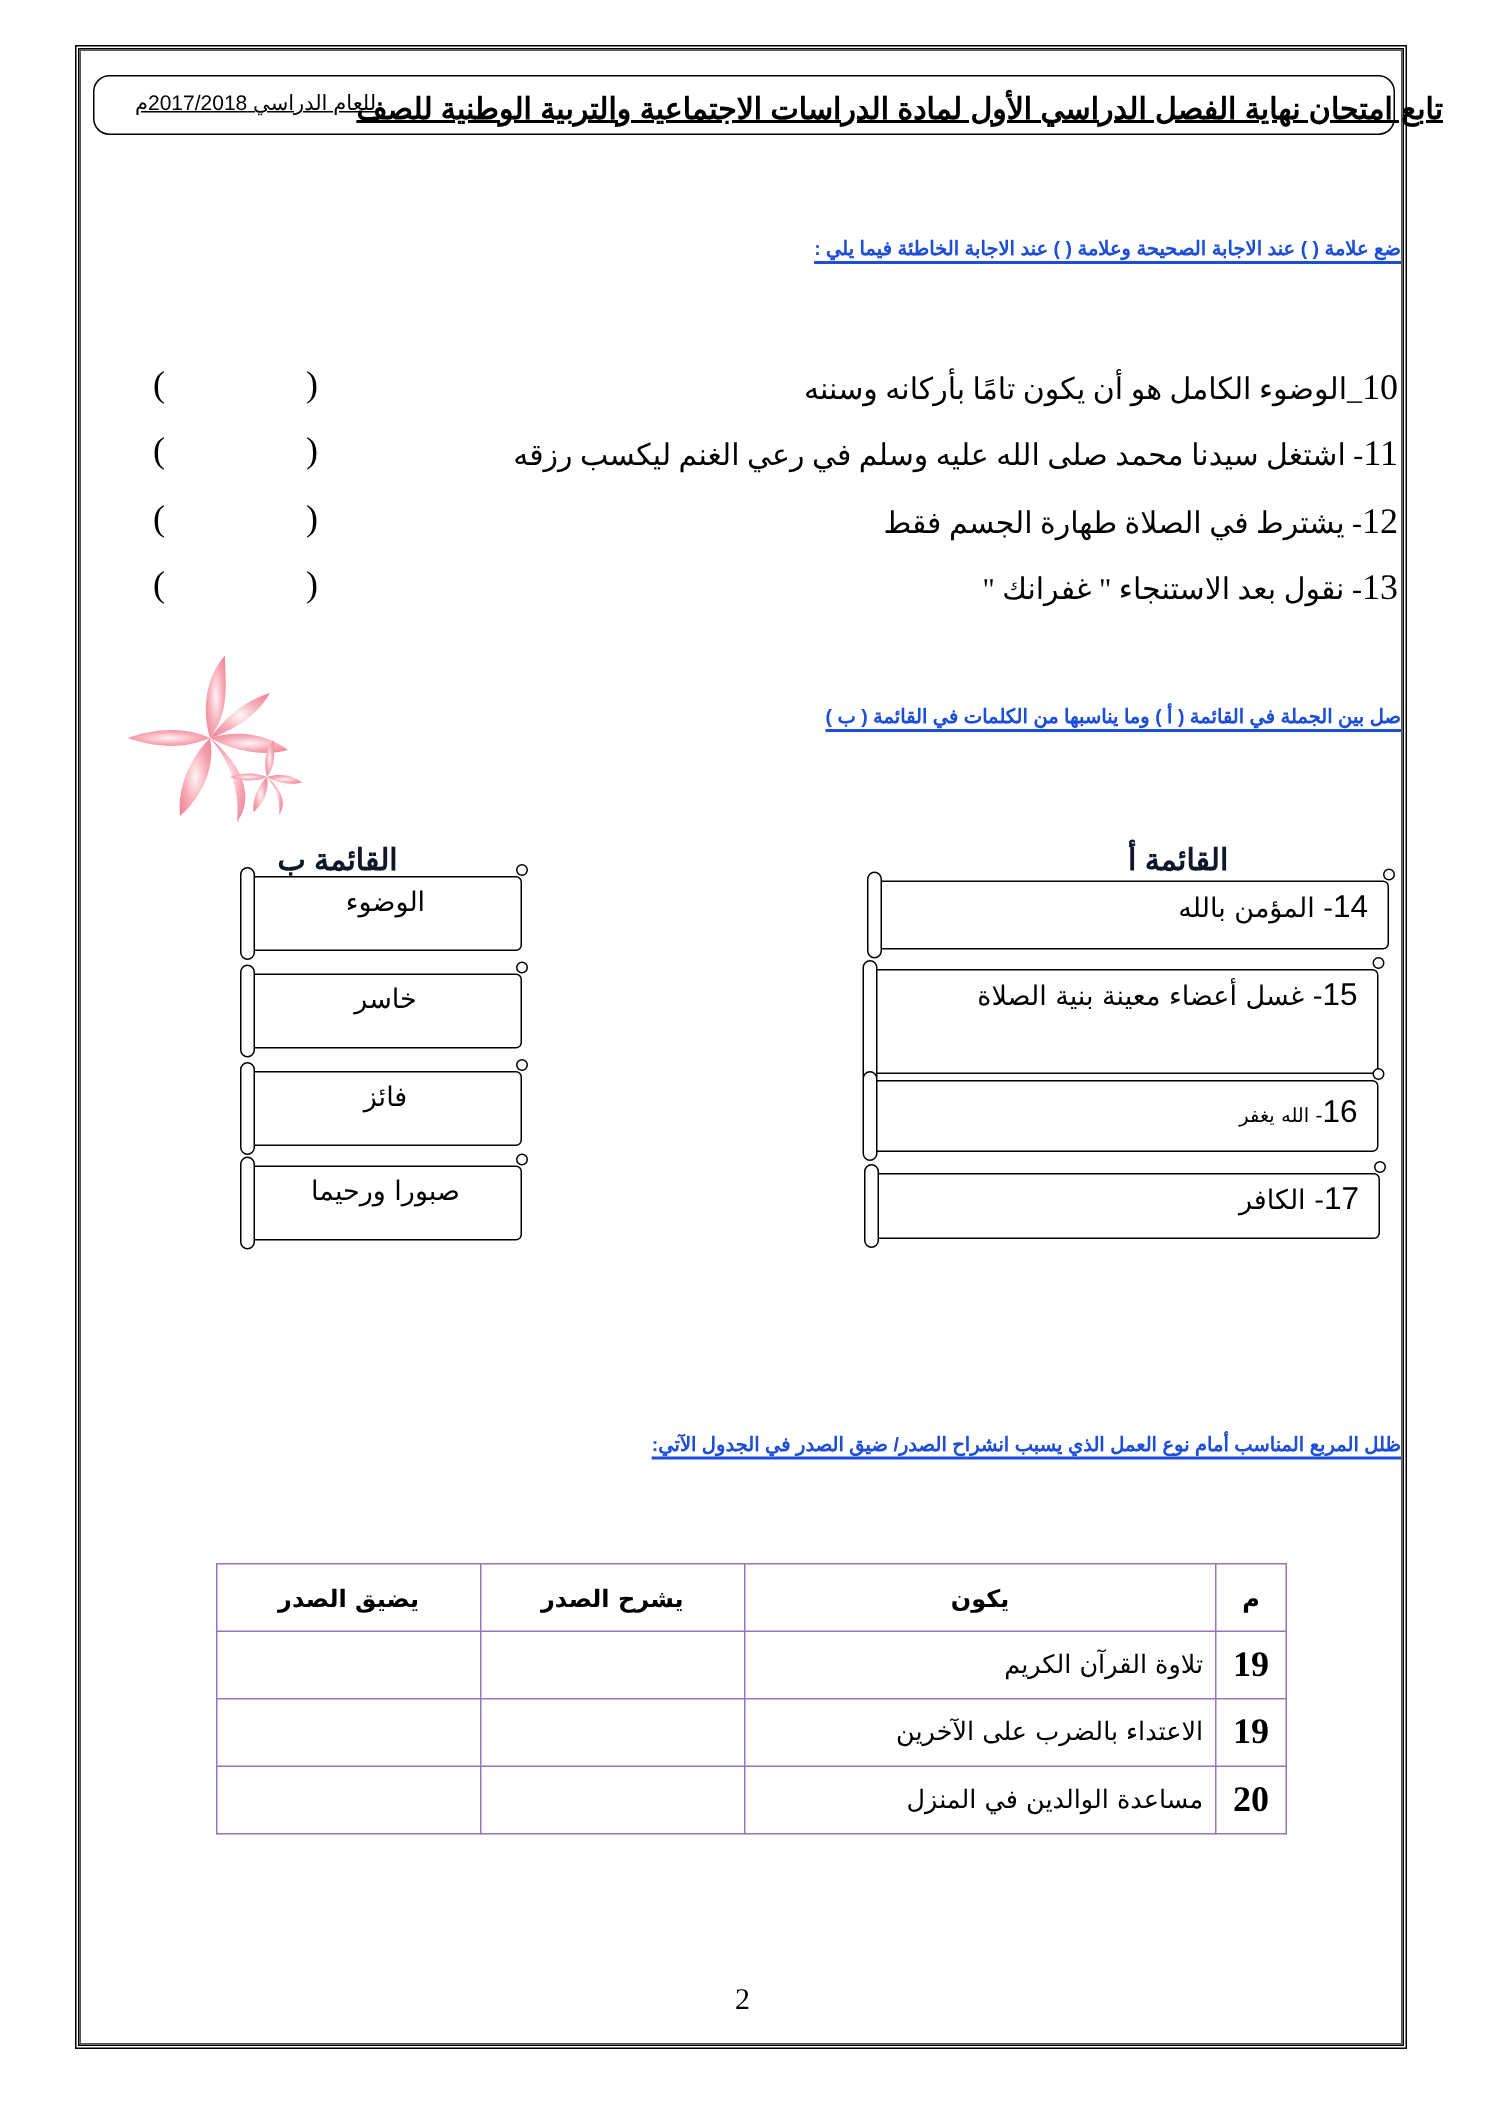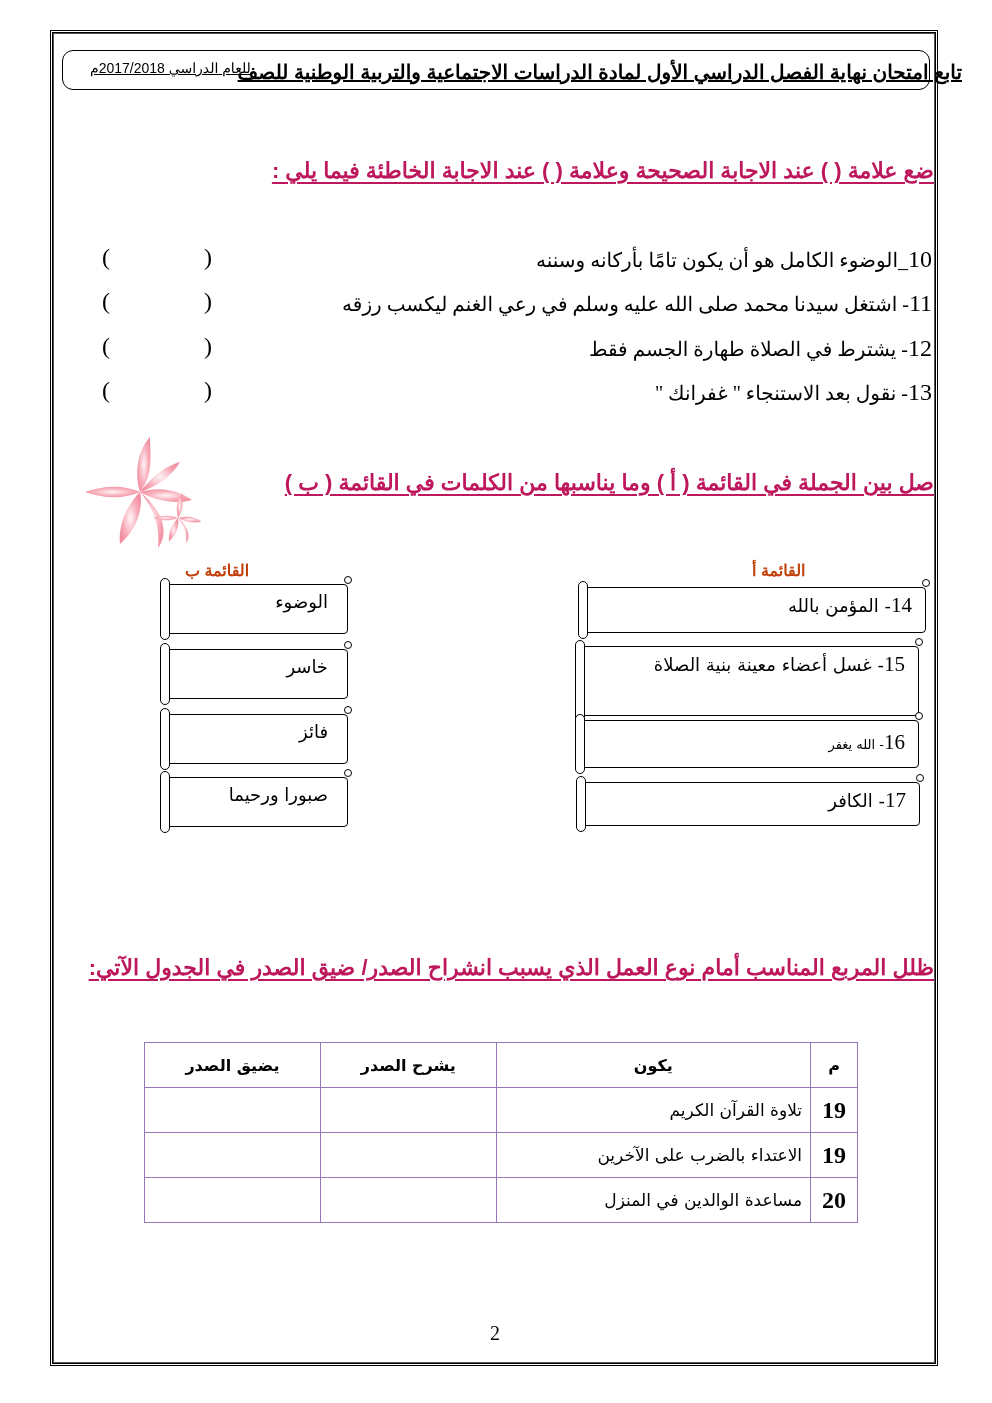--- a/index.html
+++ b/index.html
@@ -10,46 +10,46 @@
   .page-border-inner { position:absolute; left:53px; top:33px; width:882px; height:1330px;
          border:1px solid #555; box-sizing:border-box; }
   .header-box { position:absolute; left:62px; top:50px; width:868px; height:40px;
          border:1.5px solid #000; border-radius:11px; box-sizing:border-box; }
   .header-text { position:absolute; right:30px; top:60px; font-family:"Liberation Sans", sans-serif;
          font-weight:bold; font-size:20px; text-decoration:underline; direction:rtl; white-space:nowrap; }
   .header-year { position:absolute; left:90px; top:60px; font-family:"Liberation Sans", sans-serif;
          font-weight:normal; font-size:14px; text-decoration:underline; direction:rtl; white-space:nowrap; }
 
   .section-title { position:absolute; right:58px; font-family:"Liberation Sans", sans-serif;
-         font-weight:bold; font-size:22px; color:#be185d; direction:rtl; white-space:nowrap;
+         font-weight:bold; font-size:13px; color:#1d4ed8; direction:rtl; white-space:nowrap;
          text-decoration:underline; text-decoration-thickness:2px; text-underline-offset:4px;text-align:right; }
 
   .tf-row { position:absolute; right:60px; width:840px; height:36px; direction:rtl; }
   .tf-text { position:absolute; right:0; top:0; font-size:20px; white-space:nowrap; }
   .tf-text .num { font-size:24px; }
   .tf-paren { position:absolute; font-size:24px; top:-2px; }
   .tf-paren.open { left:112px; }
   .tf-paren.close { left:10px; }
 
   .flower { position:absolute; left:78px; top:432px; width:130px; height:120px; }
 
   .list-head { position:absolute; font-family:"Liberation Sans", sans-serif; font-weight:bold;
-         font-size:16px; color:#c2410c; direction:rtl; white-space:nowrap; }
+         font-size:20px; color:#0f172a; direction:rtl; white-space:nowrap; }
 
   .scroll { position:absolute; box-sizing:border-box; }
   .scroll .body { position:absolute; left:10px; right:0; top:6px; bottom:6px;
          border:1.5px solid #000; border-radius:0 4px 4px 0; background:#fff; box-sizing:border-box; }
   .scroll .roll { position:absolute; left:2px; top:0; bottom:0; width:10px;
          border:1.5px solid #000; border-radius:6px; background:#fff; box-sizing:border-box; }
   .scroll .curl { position:absolute; right:-4px; top:-2px; width:8px; height:8px;
          border:1.5px solid #000; border-radius:50%; background:#fff; box-sizing:border-box; }
   .scroll .txt { position:absolute; right:14px; top:10px; left:18px; direction:rtl; text-align:right;
          font-family:"DejaVu Sans", "Liberation Sans", sans-serif; font-size:18px; line-height:28px; }
-  .scroll.b .txt { text-align:right; right:20px; }
-  .scroll .txt .n { font-family:Liberation Serif, serif; font-size:21px; }
+  .scroll.b .txt { text-align:center; right:10px; }
+  .scroll .txt .n { font-family:Liberation Sans, sans-serif; font-size:21px; }
 
   table.work { position:absolute; left:144px; top:1042px; width:714px; border-collapse:collapse;
          direction:rtl; }
   table.work td, table.work th { border:1.5px solid #9377b8; height:44px; padding:0 8px; }
   table.work th { font-family:"DejaVu Sans", sans-serif; font-weight:bold; font-size:16px; text-align:center;margin-top:39px; }
   table.work td.num { font-weight:bold; font-size:24px; text-align:center; width:30px; }
   table.work td.act { font-family:"DejaVu Sans", sans-serif; font-size:17px; text-align:right; width:300px; }
   table.work td.c1 { width:160px; }
   table.work td.c2 { width:160px; }
 

